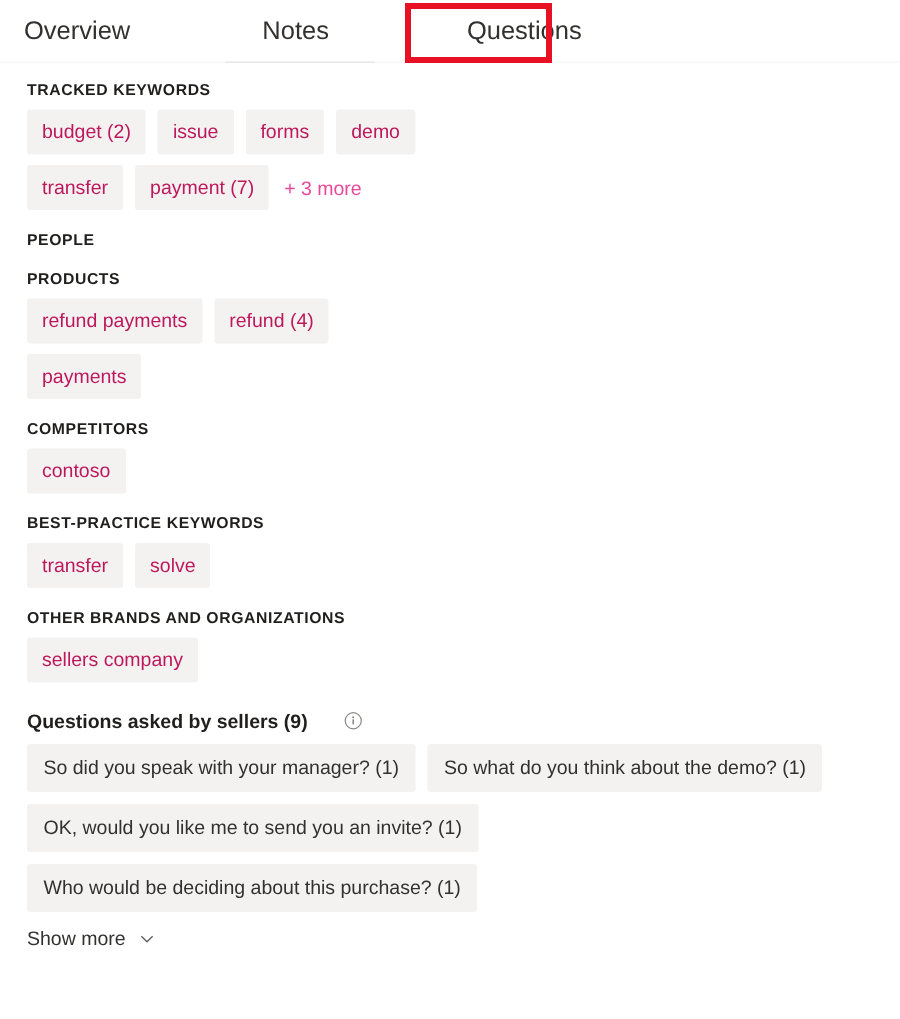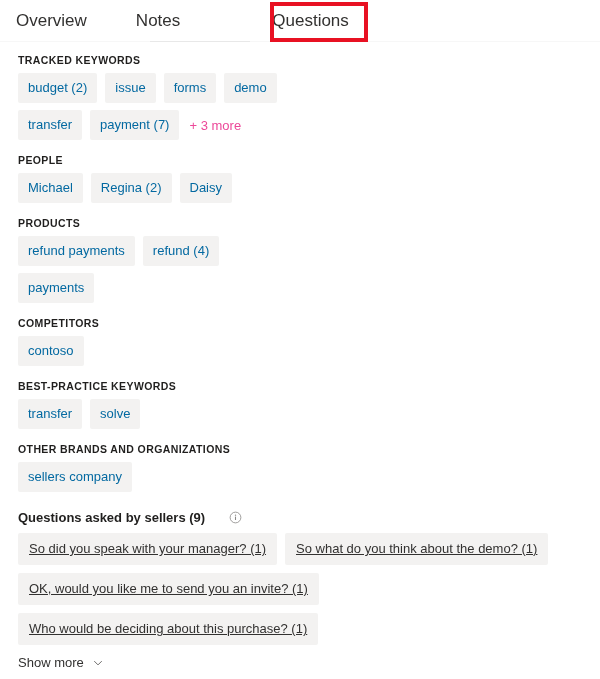--- a/index.html
+++ b/index.html
@@ -32,21 +32,21 @@
     color: #323130;
     line-height: 1;
     padding: 12px 0 0 0;
     cursor: pointer;
     white-space: nowrap;
     background: transparent;
     border: none;
     font-family: "Liberation Sans", sans-serif;
   }
   .tab-overview { margin-left: 16px; }
-  .tab-notes    { margin-left: 49px; }
+  .tab-notes    { margin-left: 88px; }
   .tab-mentions { margin-left: 92px; }
 
   
   .tab-underline {
     position: absolute;
     left: 150px;
     top: 41px;
     width: 100px;
     height: 1px;
     background: #e8e8e8;
@@ -93,21 +93,21 @@
 
   .chip-row {
     display: flex;
     flex-wrap: wrap;
     gap: 7px 8px;
     align-items: center;
   }
 
   .chip {
     background: #f3f2f1;
-    color: #0369a1;
+    color: #be185d;
     font-size: 13px;
     line-height: 1;
     padding: 8px 10px 9px 10px;
     border-radius: 2px;
     white-space: nowrap;
     cursor: pointer;
     border: none;
     font-family: "Liberation Sans", sans-serif;
   }
 
@@ -150,21 +150,20 @@
   }
   .q-chip {
     background: #f3f2f1;
     color: #323130;
     font-size: 13px;
     line-height: 1;
     padding: 9px 11px 10px 11px;
     border-radius: 2px;
     white-space: nowrap;
     cursor: pointer;
-    text-decoration: underline;
   }
 
   .show-more {
     display: inline-flex;
     align-items: center;
     gap: 8px;
     font-size: 13px;
     color: #323130;
     margin-top: 10px;
     cursor: pointer;
@@ -202,25 +201,20 @@
     </div>
     <div class="chip-row" style="margin-top:7px;">
       <div class="chip">transfer</div>
       <div class="chip">payment (7)</div>
       <div class="more-link">+ 3 more</div>
     </div>
   </div>
 
   <div class="section">
     <div class="section-header">PEOPLE</div>
-    <div class="chip-row">
-      <div class="chip">Michael</div>
-      <div class="chip">Regina (2)</div>
-      <div class="chip">Daisy</div>
-    </div>
   </div>
 
   <div class="section">
     <div class="section-header">PRODUCTS</div>
     <div class="chip-row">
       <div class="chip">refund payments</div>
       <div class="chip">refund (4)</div>
     </div>
     <div class="chip-row" style="margin-top:7px;">
       <div class="chip">payments</div>

